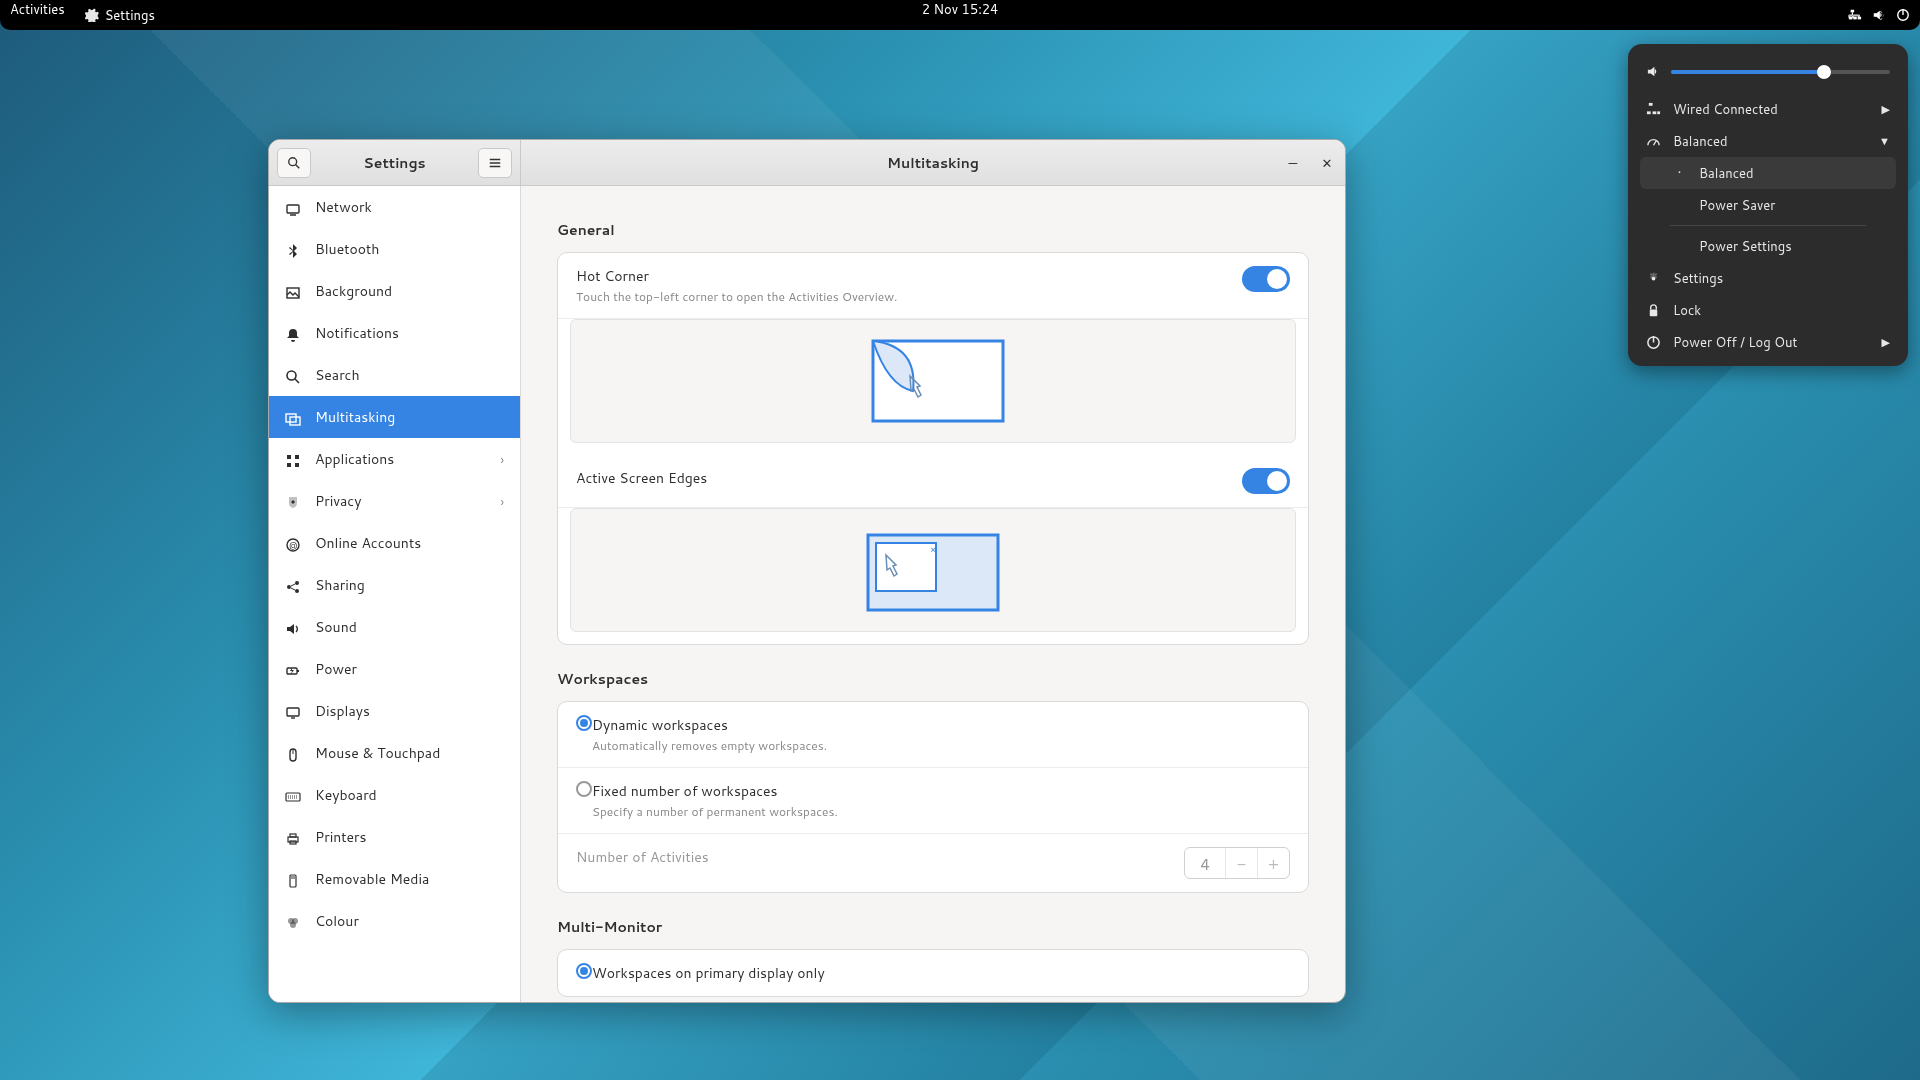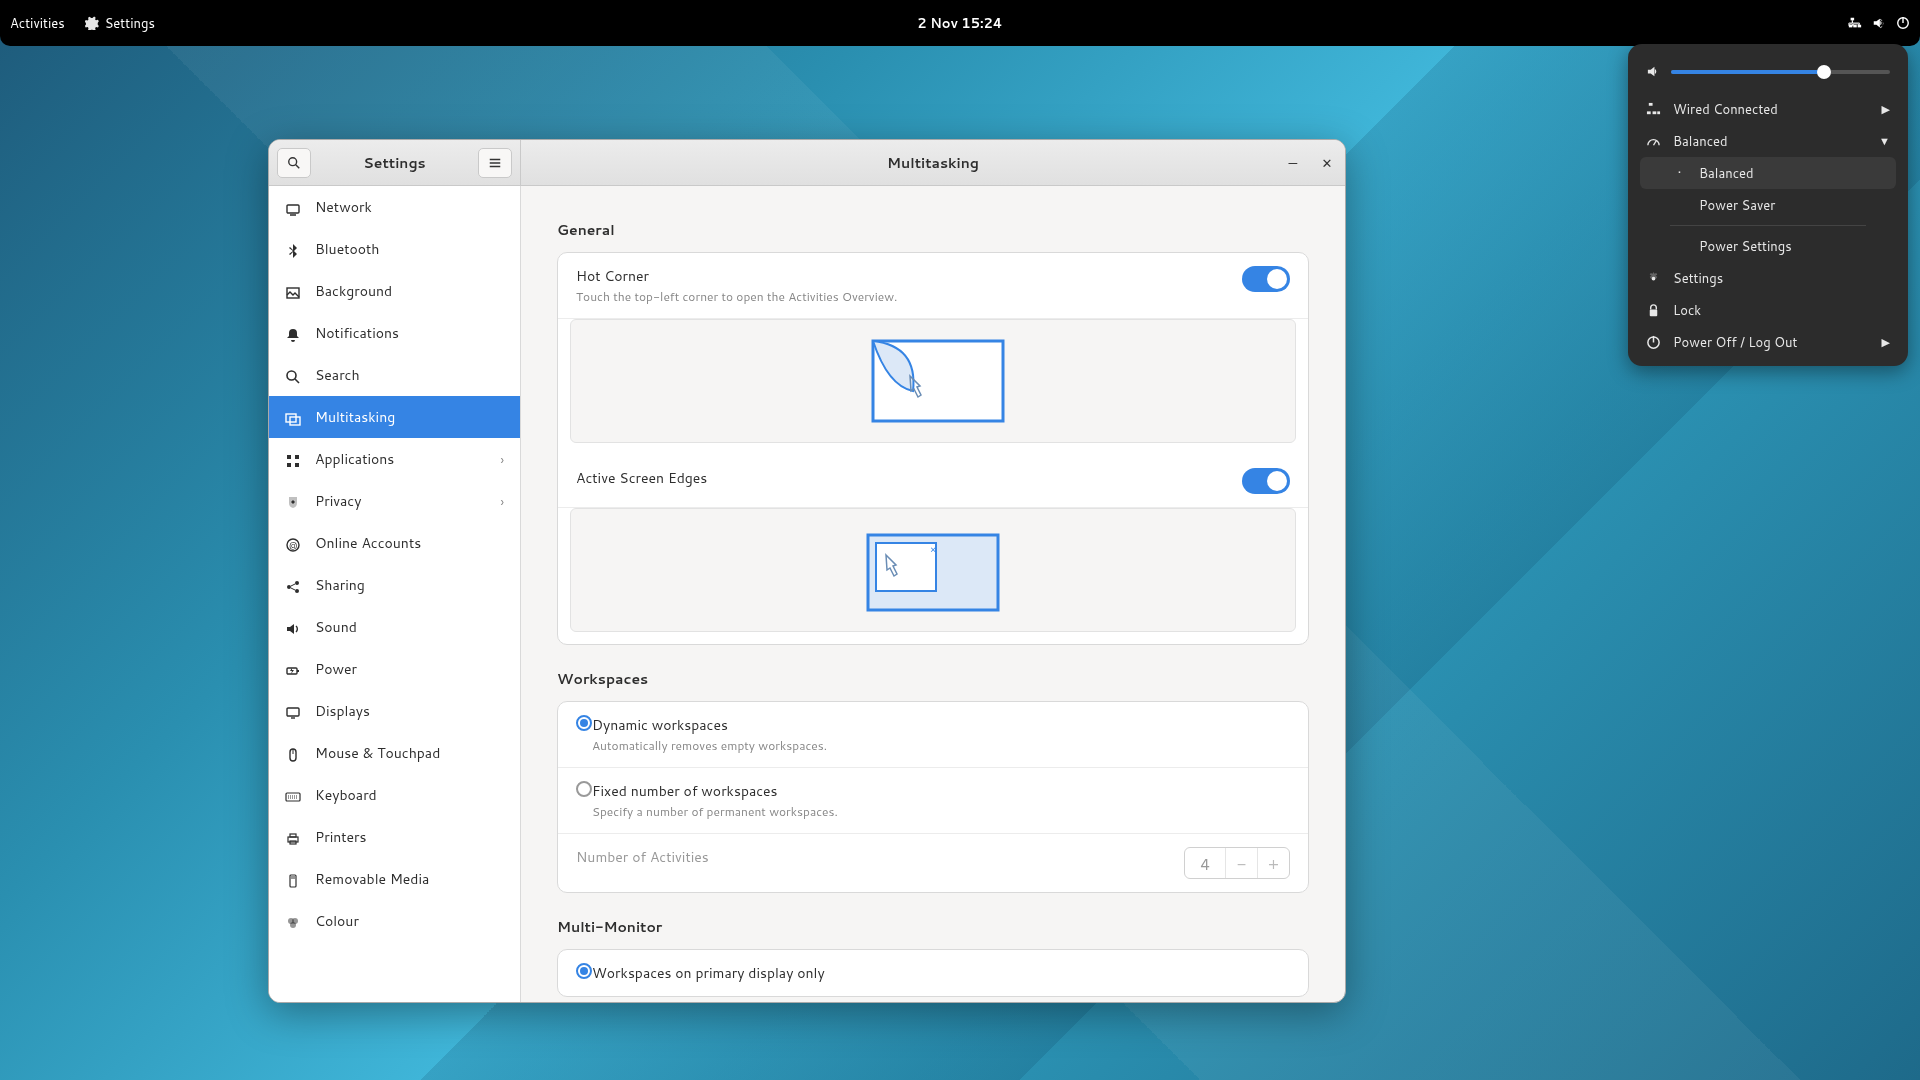--- a/index.html
+++ b/index.html
@@ -6,23 +6,23 @@
 body { width: 1920px; height: 1080px; overflow: hidden; background: linear-gradient(135deg, #1e5a7a 0%, #2a8fb0 30%, #3fb5d8 50%, #2a8fb0 70%, #1e6a8a 100%); position: relative; }
 
 
 .wallpaper { position: absolute; inset: 0; background:
   linear-gradient(45deg, transparent 40%, rgba(255,255,255,0.05) 40%, rgba(255,255,255,0.05) 60%, transparent 60%),
   linear-gradient(-45deg, transparent 30%, rgba(0,50,80,0.15) 30%, rgba(0,50,80,0.15) 50%, transparent 50%),
   linear-gradient(135deg, #1e5a7a 0%, #2a8fb0 30%, #3fb5d8 50%, #2a8fb0 70%, #1e6a8a 100%);
 }
 
 
-.topbar { position: absolute; top: 0; left: 0; right: 0; height: 46px; background: #000; color: #fff; display: flex; align-items: center; padding: 0 10px; font-size: 13px; border-radius: 0 0 10px 10px; }
+.topbar { position: absolute; top: 0; left: 0; right: 0; height: 30px; background: #000; color: #fff; display: flex; padding: 0 10px; font-size: 13px; border-radius: 0 0 10px 10px; }
 .topbar .left { display: flex; gap: 20px; }
-.topbar .center { position: absolute; left: 50%; transform: translateX(-50%); font-weight: 700; }
+.topbar .center { position: absolute; left: 50%; transform: translateX(-50%); font-weight: 400; }
 .topbar .right { margin-left: auto; display: flex; gap: 10px; align-items: center; }
 .topbar .app-menu { display: flex; align-items: center; gap: 6px; }
 .topbar svg { width: 14px; height: 14px; }
 
 
 .sysmenu { position: absolute; top: 44px; right: 12px; width: 280px; background: #2c2c2c; color: #e8e8e8; border-radius: 14px; padding: 16px 12px 8px; font-size: 13px; box-shadow: 0 6px 20px rgba(0,0,0,0.4); }
 .sysmenu::before { content:""; position:absolute; top:-8px; right:28px; border:8px solid transparent; border-bottom-color:#2c2c2c; }
 .sysmenu .vol-row { display: flex; align-items: center; gap: 10px; padding: 4px 6px 14px; }
 .sysmenu .slider { flex: 1; height: 4px; background: #555; border-radius: 2px; position: relative; }
 .sysmenu .slider .fill { position: absolute; left:0; top:0; bottom:0; width: 70%; background: #3584e4; border-radius: 2px; }

